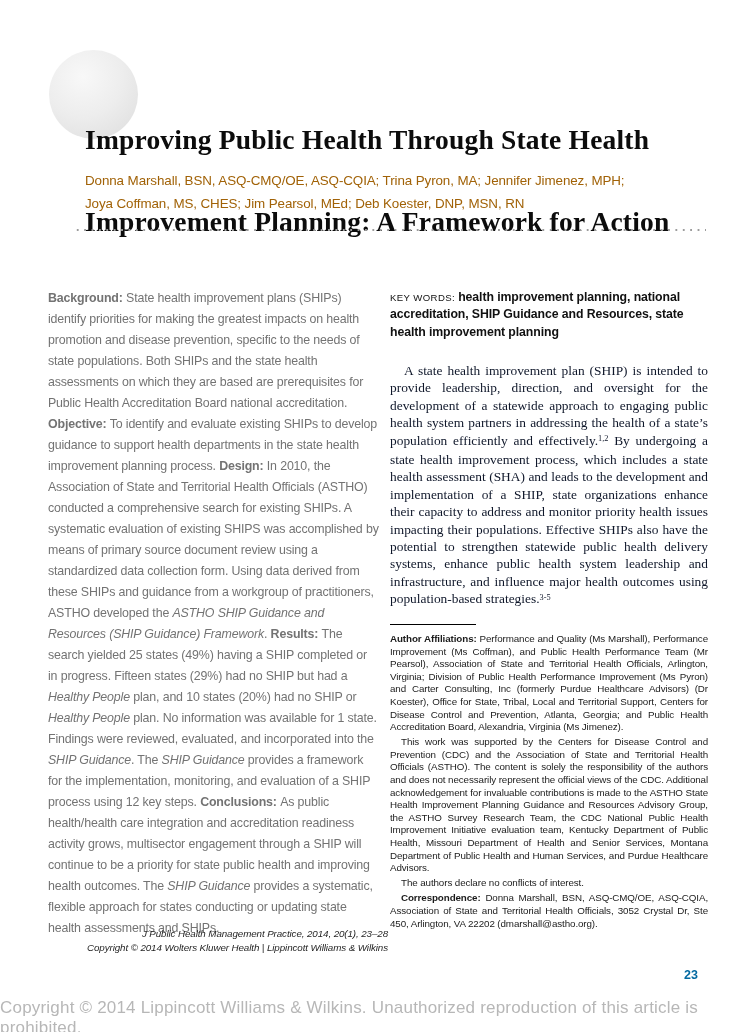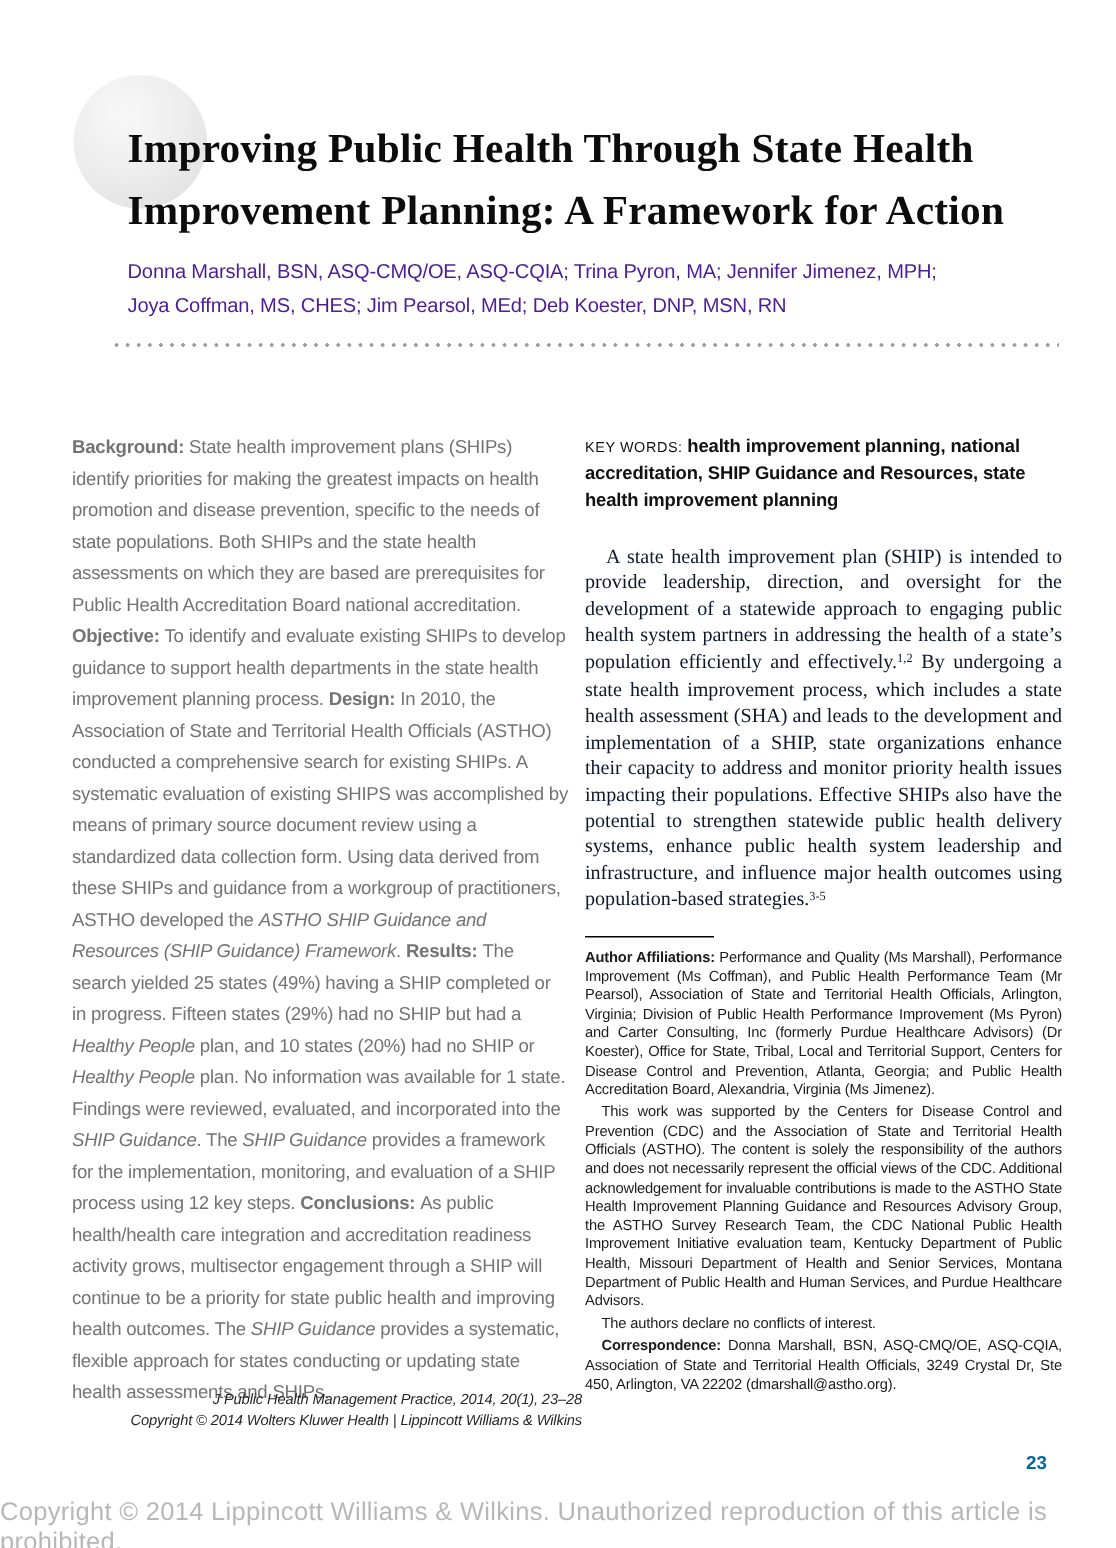--- a/index.html
+++ b/index.html
@@ -9,24 +9,24 @@
   }
   .sphere{
     position:absolute;left:49px;top:50px;width:89px;height:89px;border-radius:50%;
     background:radial-gradient(circle at 38% 30%, #f8f8f8 0%, #ededed 48%, #dcdcdc 100%);
   }
   .title{
     position:absolute;left:85px;top:78px;width:640px;margin:0;
     font-family:"Liberation Serif",serif;font-weight:bold;font-size:27.5px;line-height:41px;
     color:#0c0c0c;letter-spacing:0.2px;
   }
-  .title .tl{display:block;}
+  .title .tl{display:block;margin-top:41px;}
   .authors{
     position:absolute;left:85px;top:170px;width:600px;
-    font-size:13.4px;line-height:22.5px;color:#4c1d95;letter-spacing:-0.1px;
+    font-size:13.4px;line-height:22.5px;color:#a16207;letter-spacing:-0.1px;
   }
   .authors .al{display:block;}
   .dots{
     position:absolute;left:74px;top:228px;width:632px;height:4px;
     background-image:radial-gradient(circle, #9c9c9c 1.05px, rgba(0,0,0,0) 1.3px);
     background-size:7.4px 4px;background-repeat:repeat-x;background-position:0 50%;
   }
   .abstract{
     position:absolute;left:48px;top:288px;width:331px;
     font-size:12.4px;line-height:21px;letter-spacing:-0.15px;color:#737373;
@@ -92,20 +92,20 @@
 
   <div class="keywords"><span class="caps">KEY WORDS: </span><span class="b">health improvement planning, national accreditation, SHIP Guidance and Resources, state health improvement planning</span></div>
 
   <p class="intro"><span>A state health improvement plan (SHIP) is intended to provide leadership, direction, and oversight for the development of a statewide approach to engaging public health system partners in addressing the health of a state’s population efficiently and effectively.</span><span class="sup">1,2</span><span> By undergoing a state health improvement process, which includes a state health assessment (SHA) and leads to the development and implementation of a SHIP, state organizations enhance their capacity to address and monitor priority health issues impacting their populations. Effective SHIPs also have the potential to strengthen statewide public health delivery systems, enhance public health system leadership and infrastructure, and influence major health outcomes using population-based strategies.</span><span class="sup">3-5</span></p>
 
   <div class="footnotes">
     <div class="fn-rule"></div>
     <p class="fn-p"><span class="b">Author Affiliations: </span><span>Performance and Quality (Ms Marshall), Performance Improvement (Ms Coffman), and Public Health Performance Team (Mr Pearsol), Association of State and Territorial Health Officials, Arlington, Virginia; Division of Public Health Performance Improvement (Ms Pyron) and Carter Consulting, Inc (formerly Purdue Healthcare Advisors) (Dr Koester), Office for State, Tribal, Local and Territorial Support, Centers for Disease Control and Prevention, Atlanta, Georgia; and Public Health Accreditation Board, Alexandria, Virginia (Ms Jimenez).</span></p>
     <p class="fn-p indent">This work was supported by the Centers for Disease Control and Prevention (CDC) and the Association of State and Territorial Health Officials (ASTHO). The content is solely the responsibility of the authors and does not necessarily represent the official views of the CDC. Additional acknowledgement for invaluable contributions is made to the ASTHO State Health Improvement Planning Guidance and Resources Advisory Group, the ASTHO Survey Research Team, the CDC National Public Health Improvement Initiative evaluation team, Kentucky Department of Public Health, Missouri Department of Health and Senior Services, Montana Department of Public Health and Human Services, and Purdue Healthcare Advisors.</p>
     <p class="fn-p indent">The authors declare no conflicts of interest.</p>
-    <p class="fn-p indent"><span class="b">Correspondence: </span><span>Donna Marshall, BSN, ASQ-CMQ/OE, ASQ-CQIA, Association of State and Territorial Health Officials, 3249 Crystal Dr, Ste 450, Arlington, VA 22202 (dmarshall@astho.org).</span></p>
+    <p class="fn-p indent"><span class="b">Correspondence: </span><span>Donna Marshall, BSN, ASQ-CMQ/OE, ASQ-CQIA, Association of State and Territorial Health Officials, 3052 Crystal Dr, Ste 450, Arlington, VA 22202 (dmarshall@astho.org).</span></p>
   </div>
 
   <div class="page-number">23</div>
 
   <div class="footer">Copyright © 2014 Lippincott Williams &amp; Wilkins. Unauthorized reproduction of this article is prohibited.</div>
 
 </div>
 
 </body></html>

